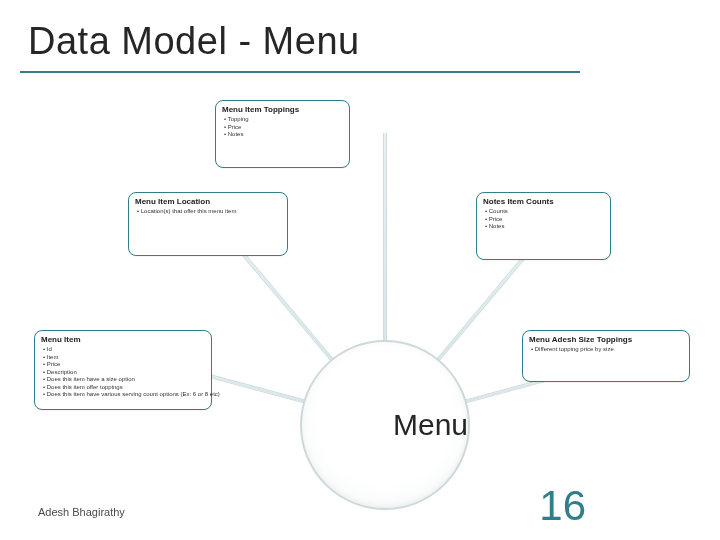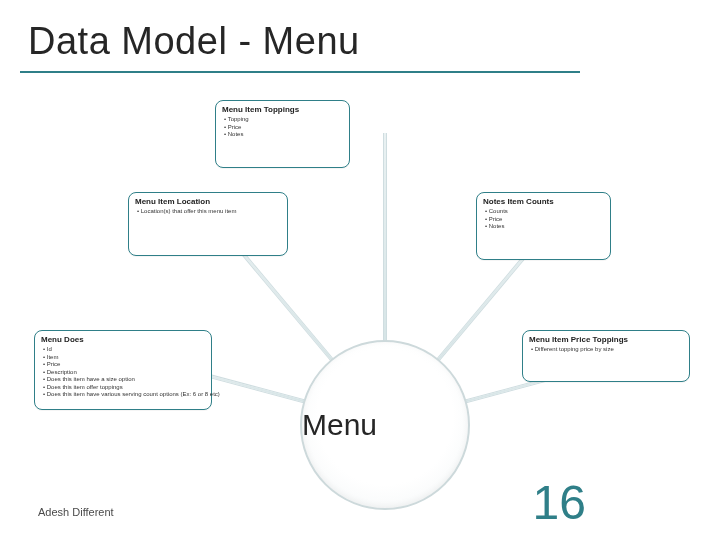--- a/index.html
+++ b/index.html
@@ -2,21 +2,21 @@
 <html><head>
 <meta charset="utf-8">
 <style>
   * { box-sizing: border-box; margin: 0; padding: 0; }
   html, body { width: 720px; height: 540px; font-family: Arial, Helvetica, sans-serif; background: #fff; overflow: hidden; }
   .slide { position: relative; width: 616px; height: 540px; }
   .title { position: absolute; left: 28px; top: 20px; font-size: 38px; color: #262626; font-weight: 400; letter-spacing: 0.5px; }
   .title::after { content: ""; display: block; position: absolute; left: -8px; bottom: -10px; width: 560px; height: 2px; background: #2f7f88; }
 
   .footer-author { position: absolute; left: 38px; bottom: 22px; font-size: 11px; color: #4a4a4a; }
-  .footer-pagenum { position: absolute; right: 30px; bottom: 10px; font-size: 48px; color: #2f7f88; font-weight: 400; text-align: right; }
+  .footer-pagenum { position: absolute; right: 30px; bottom: 10px; font-size: 42px; color: #2f7f88; font-weight: 400; text-align: right; }
 
   
   .center-wrap { position: absolute; left: 300px; top: 340px; width: 170px; height: 170px; }
   .ray {
     position: absolute;
     left: 83px; top: 83px;
     width: 4px; height: 290px;
     transform-origin: top center;
     background: linear-gradient(to bottom, #cfe0e2, #e9f1f2);
     border-left: 1px solid #cfdde0;
@@ -28,21 +28,21 @@
   .ray.r2 { transform: rotate(140deg); }
   .ray.r3 { transform: rotate(180deg); }
   .ray.r4 { transform: rotate(220deg); }
   .ray.r5 { transform: rotate(255deg); }
 
   .center-circle {
     position: absolute; inset: 0;
     border-radius: 50%;
     background: radial-gradient(circle at 50% 45%, #ffffff 0%, #ffffff 55%, #f0f4f5 100%);
     border: 2px solid #cdd9db;
-    display: flex; align-items: center; justify-content: flex-start;
+    display: flex; align-items: center; justify-content: flex-end;
     z-index: 2;
     box-shadow: inset 0 -2px 6px rgba(0,0,0,0.05);
   }
   .center-label { font-size: 30px; color: #262626; }
 
   
   .box {
     position: absolute;
     background: #fff;
     border: 1.5px solid #2f7f88;
@@ -103,35 +103,35 @@
   <div class="box counts">
     <div class="hdr">Notes Item Counts</div>
     <ul>
       <li>Counts</li>
       <li>Price</li>
       <li>Notes</li>
     </ul>
   </div>
 
   <div class="box item">
-    <div class="hdr">Menu Does</div>
+    <div class="hdr">Menu Item</div>
     <ul>
       <li>Id</li>
       <li>Item</li>
       <li>Price</li>
       <li>Description</li>
       <li>Does this item have a size option</li>
       <li>Does this item offer toppings</li>
       <li>Does this item have various serving count options (Ex: 6 or 8 etc)</li>
     </ul>
   </div>
 
   <div class="box sizetop">
-    <div class="hdr">Menu Item Price Toppings</div>
+    <div class="hdr">Menu Adesh Size Toppings</div>
     <ul>
       <li>Different topping price by size</li>
     </ul>
   </div>
 
-  <div class="footer-author">Adesh Different</div>
+  <div class="footer-author">Adesh Bhagirathy</div>
   <div class="footer-pagenum">16</div>
 
 </div>
 
 </body></html>

